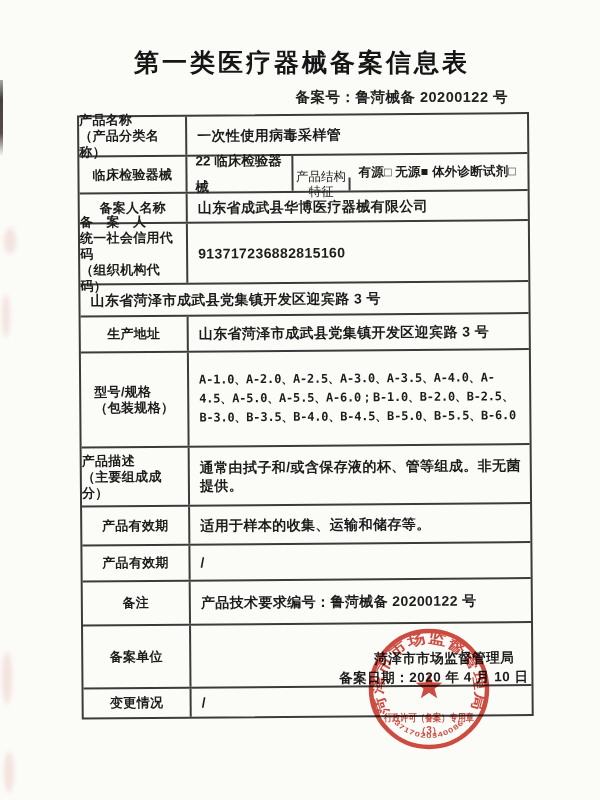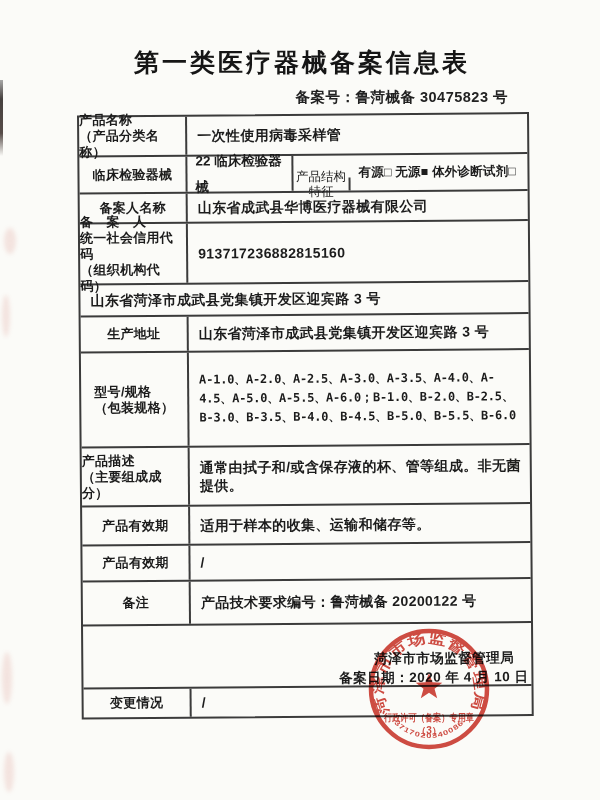--- a/index.html
+++ b/index.html
@@ -150,21 +150,21 @@
     .sm2 { left: 2px; top: 295px; width: 8px; height: 42px; }
     .sm3 { left: 2px; top: 652px; width: 10px; height: 52px; }
     .sm4 { left: 4px; top: 752px; width: 10px; height: 40px; }
   </style>
 </head>
 <body>
 
 <div class="page">
 
   <div class="title">第一类医疗器械备案信息表</div>
-  <div class="filing-no-line">备案号：鲁菏械备 30475823 号</div>
+  <div class="filing-no-line">备案号：鲁菏械备 20200122 号</div>
 
   <div class="table">
 
     <div class="row r1">
       <div class="cell label">产品名称
 （产品分类名称）</div>
       <div class="cell value">一次性使用病毒采样管</div>
     </div>
 
     <div class="row r2">
@@ -216,20 +216,21 @@
       <div class="cell label">产品有效期</div>
       <div class="cell value">/</div>
     </div>
 
     <div class="row r11">
       <div class="cell label">备注</div>
       <div class="cell value">产品技术要求编号：鲁菏械备 20200122 号</div>
     </div>
 
     <div class="row r12">
+      <div class="cell label">备案单位</div>
       <div class="cell value unit-cell">
         <div class="unit-block">
           <div class="uname">菏泽市市场监督管理局</div>
           <div>备案日期：2020 年 4 月 10 日</div>
         </div>
       </div>
     </div>
 
     <div class="row r13">
       <div class="cell label">变更情况</div>

